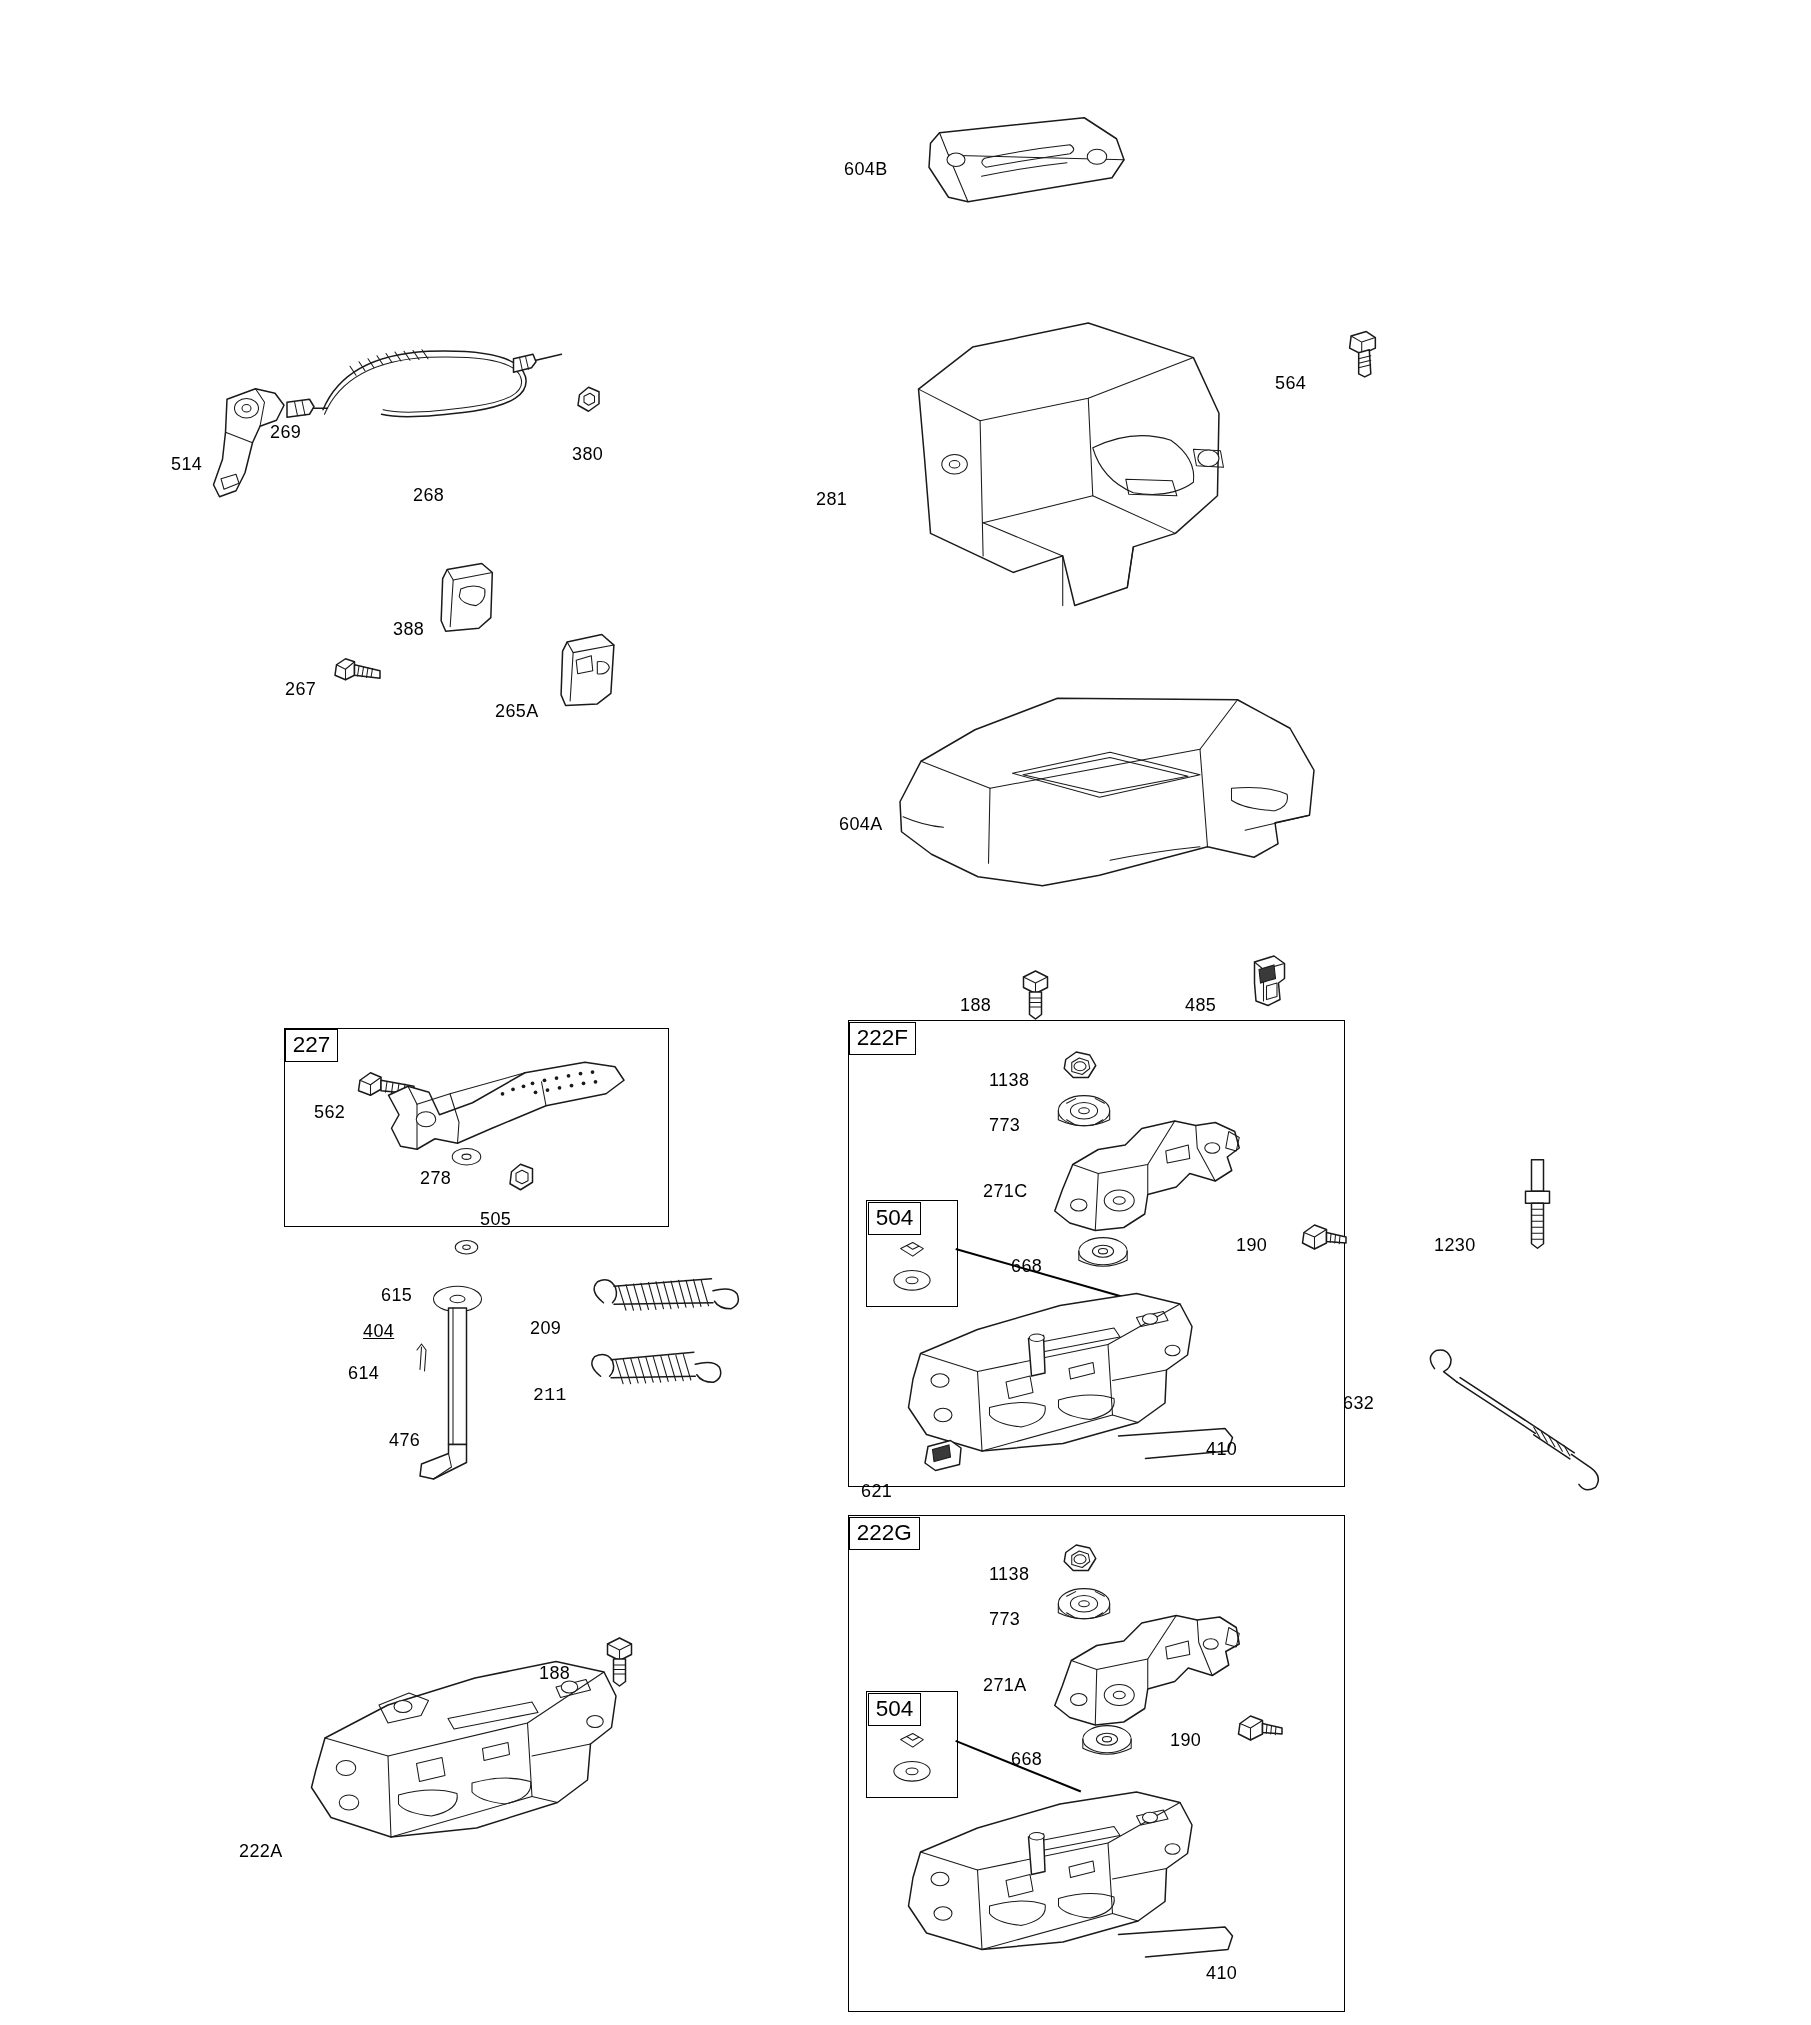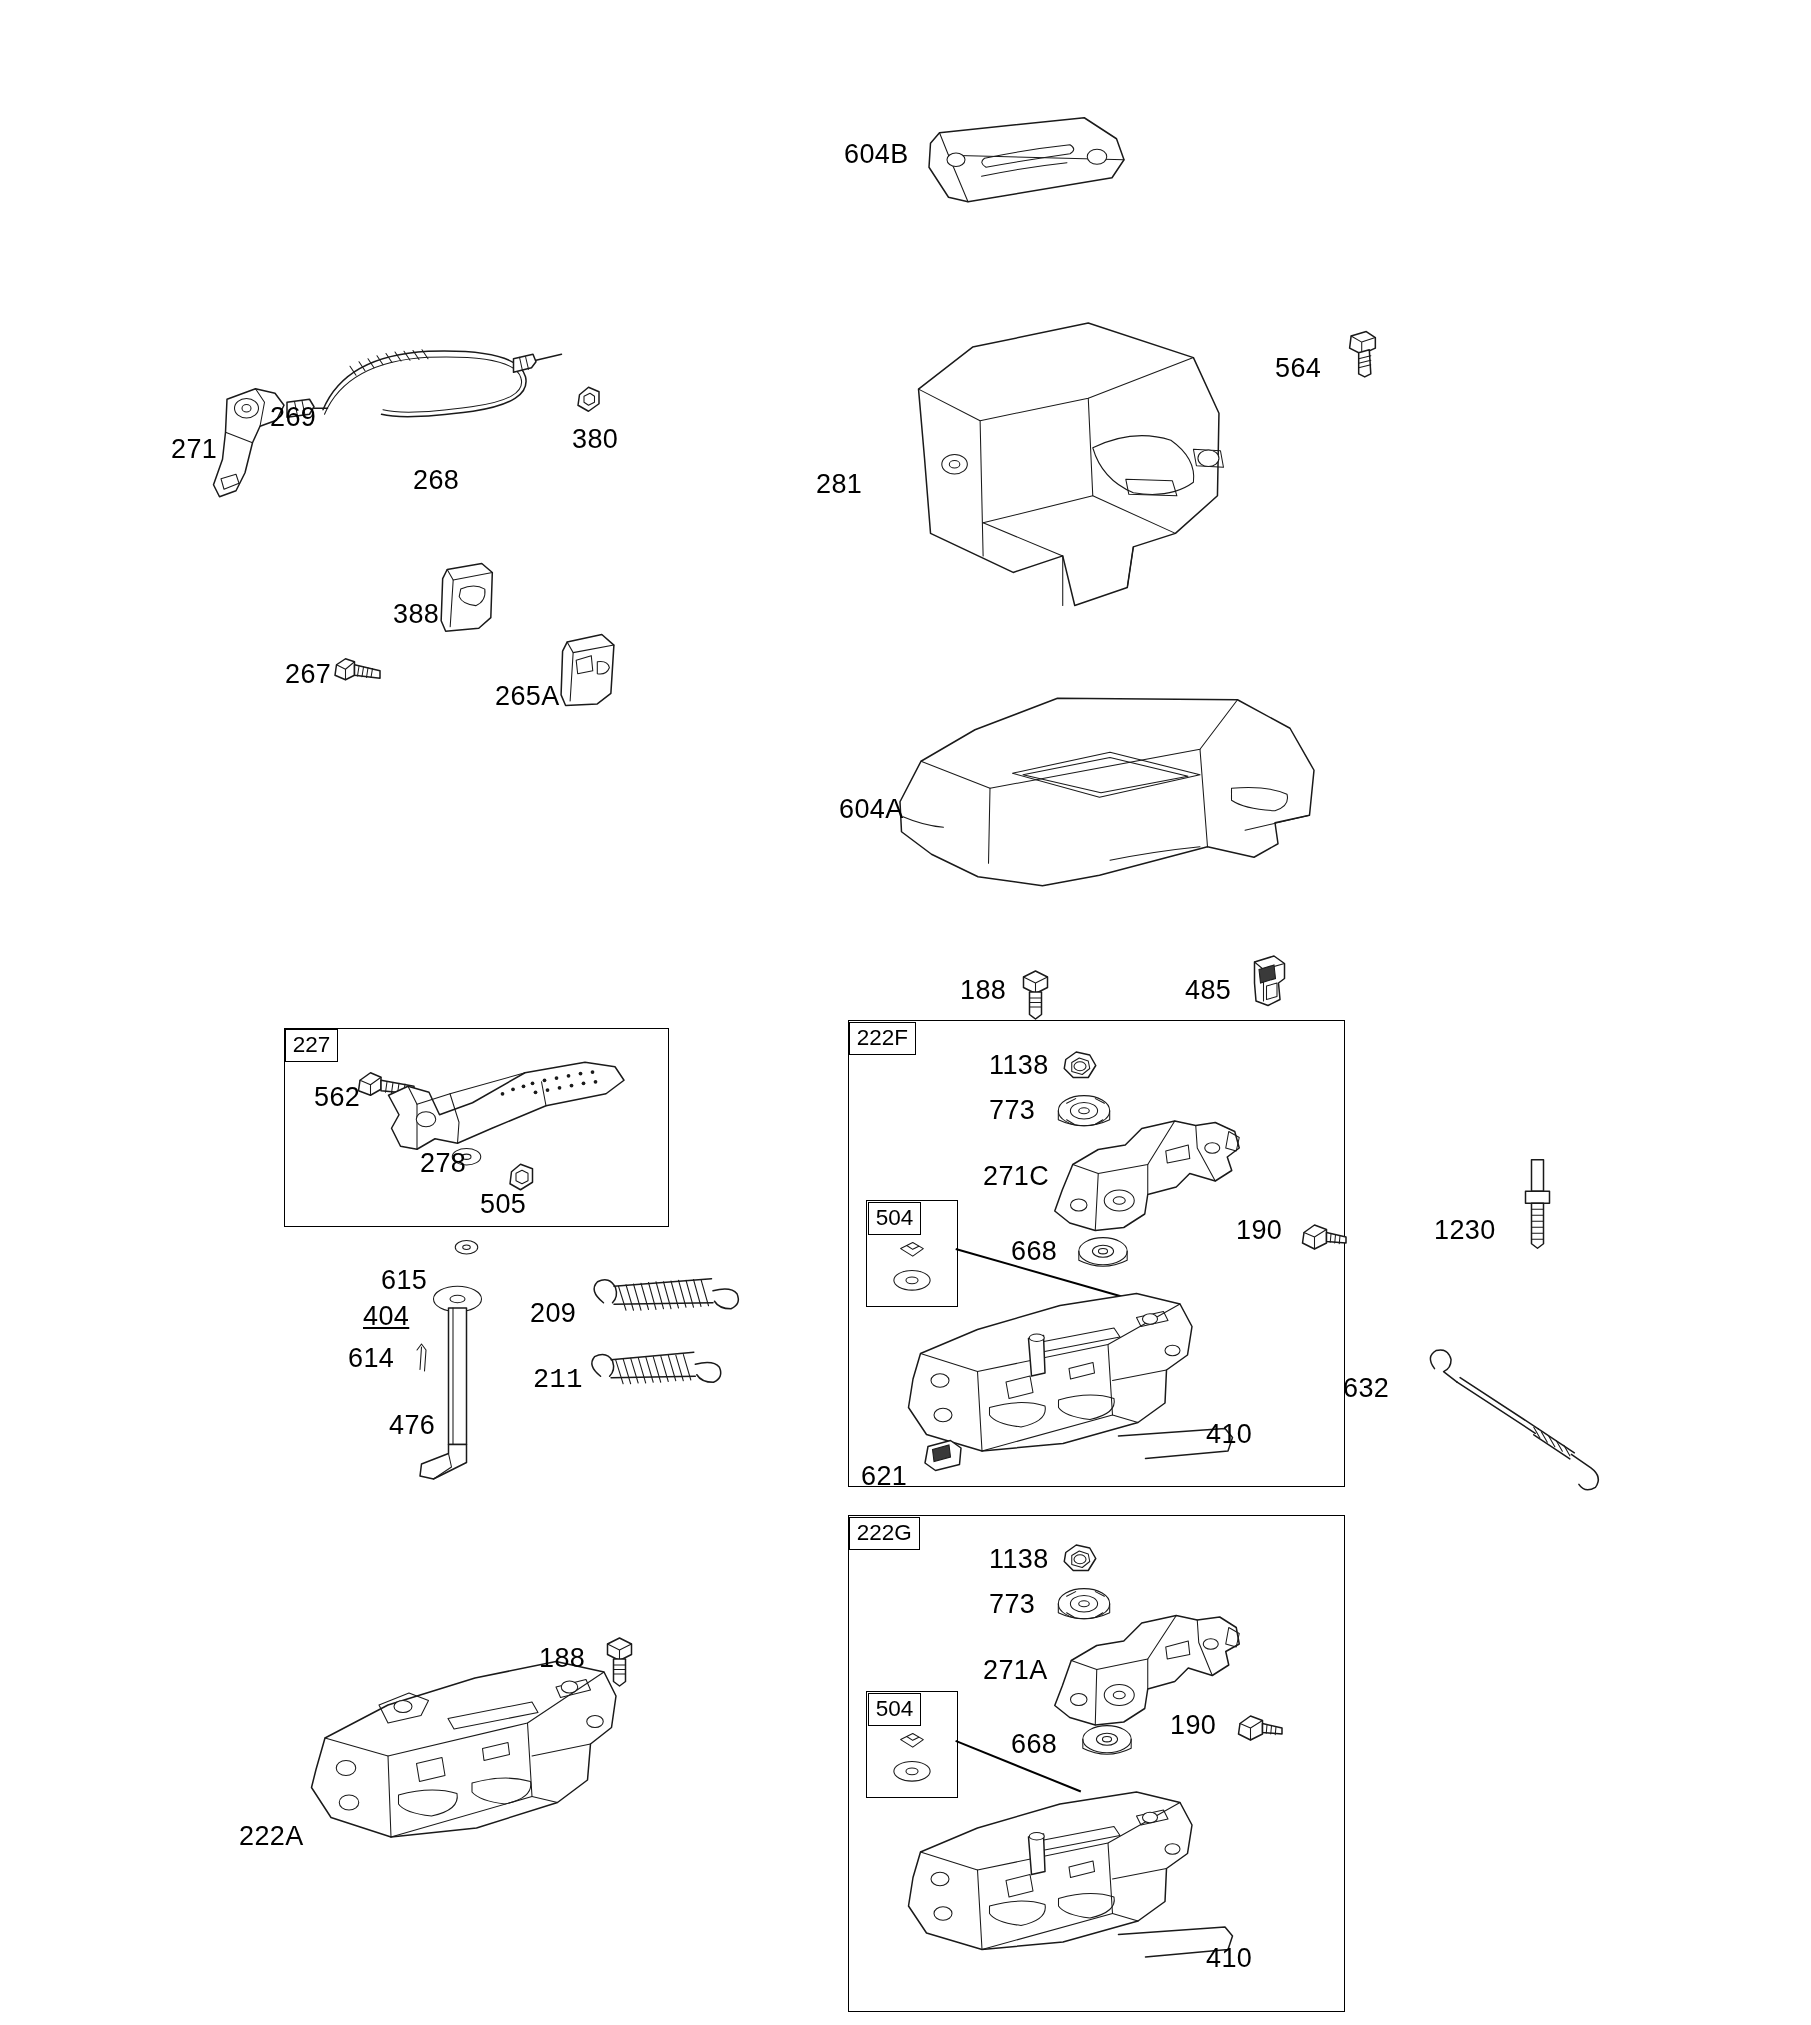--- a/index.html
+++ b/index.html
@@ -13,24 +13,25 @@
   #sheet {
     position: relative;
     width: 1811px;
     height: 2025px;
     background: #ffffff;
     overflow: hidden;
   }
   .lbl {
     position: absolute;
     font-family: "Liberation Sans", sans-serif;
-    font-size: 27px;
+    font-size: 18px;
     color: #000000;
     white-space: nowrap;
     letter-spacing: 0.4px;
+    margin-top: 20px;
   }
   .boxlbl {
     position: absolute;
     font-family: "Liberation Sans", sans-serif;
     font-size: 22.5px;
     color: #000000;
     white-space: nowrap;
     border: 1.5px solid #000;
     padding: 3.8px 6.8px 4.5px 6.8px;
     background: #fff;
@@ -542,21 +543,21 @@
       <path class="t" d="M10 12 L26 20 L42 12 M26 20 L26 34"></path>
       <path class="f" d="M18 32 L34 32 L34 62 L26 68 L18 62 Z"></path>
       <path class="t" d="M18 40 L34 40 M18 46 L34 46 M18 52 L34 52"></path>
     </svg>
   </div>
 
   <div class="lbl" style="left:844px; top:139px;">604B</div>
   <div class="lbl" style="left:1275px; top:353px;">564</div>
   <div class="lbl" style="left:816px; top:469px;">281</div>
   <div class="lbl" style="left:270px; top:402px;">269</div>
-  <div class="lbl" style="left:171px; top:434px;">271</div>
+  <div class="lbl" style="left:171px; top:434px;">514</div>
   <div class="lbl" style="left:572px; top:424px;">380</div>
   <div class="lbl" style="left:413px; top:465px;">268</div>
   <div class="lbl" style="left:393px; top:599px;">388</div>
   <div class="lbl" style="left:285px; top:659px;">267</div>
   <div class="lbl" style="left:495px; top:681px;">265A</div>
   <div class="lbl" style="left:839px; top:794px;">604A</div>
   <div class="lbl" style="left:960px; top:975px;">188</div>
   <div class="lbl" style="left:1185px; top:975px;">485</div>
 
   <div class="boxlbl" style="left:285px; top:1029px;">227</div>

